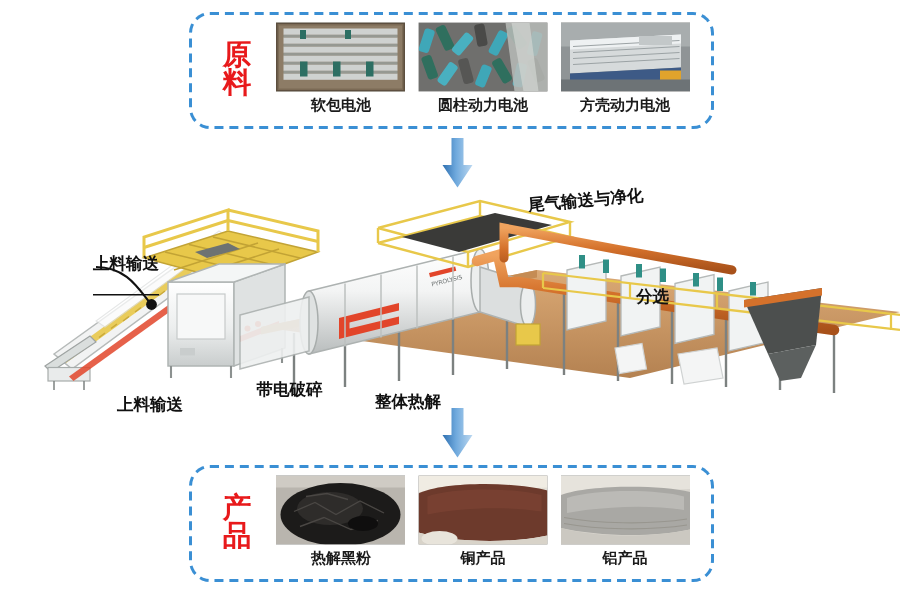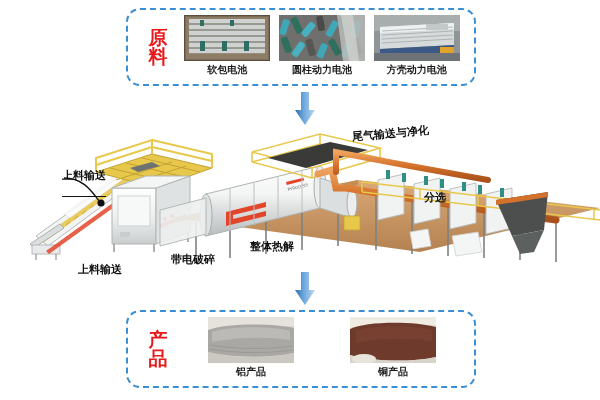--- a/index.html
+++ b/index.html
@@ -98,21 +98,21 @@
     white-space: nowrap;
     font-family: "DejaVu Sans", "Liberation Sans", sans-serif;
   }
   #lbl-feed-conv {
     left: 62px; top: 168px;
     border-bottom: 1.6px solid #111;
     padding-bottom: 13px;
   }
   #lbl-feed-plat { left: 78px; top: 262px; }
   #lbl-crush     { left: 148px; top: 252px; margin-left: 23px; }
-  #lbl-pyro      { left: 250px; top: 239px; }
+  #lbl-pyro      { left: 250px; top: 260px; }
   #lbl-exhaust   { left: 352px; top: 126px; transform: rotate(-5deg); }
   #lbl-sort      { left: 424px; top: 190px; }
 </style>
 </head>
 <body>
 
 <div id="stage">
 
   <div class="panel" id="panel-raw">
     <div class="panel-label">
@@ -427,48 +427,65 @@
     </svg>
   </div>
 
   <div class="panel" id="panel-prod">
     <div class="panel-label">
       <span>产</span>
       <span>品</span>
     </div>
     <div class="items">
 
+      <div class="item">
+        <div class="thumb">
+          <svg viewBox="0 0 86 46" preserveAspectRatio="none">
+            <rect width="86" height="46" fill="#b9b5ae"></rect>
+            <rect x="0" y="0" width="86" height="8" fill="#cfcbc4"></rect>
+            <ellipse cx="43" cy="26" rx="40" ry="21" fill="#1c1b1a"></ellipse>
+            <ellipse cx="36" cy="22" rx="22" ry="11" fill="#2e2c2a"></ellipse>
+            <g stroke="#4a4744" stroke-width="0.9" fill="none">
+              <path d="M12,24 L26,18 L40,26 L56,17 L72,25"></path>
+              <path d="M16,34 L32,28 L50,36 L68,30"></path>
+              <path d="M20,14 L34,12 L48,16"></path>
+            </g>
+            <ellipse cx="58" cy="32" rx="10" ry="5" fill="#0f0e0e"></ellipse>
+          </svg>
+        </div>
+        <div class="item-caption">热解黑粉</div>
+      </div>
+
+      <div class="item">
+        <div class="thumb">
+          <svg viewBox="0 0 86 46" preserveAspectRatio="none">
+            <rect width="86" height="46" fill="#e3dfd6"></rect>
+            <polygon points="0,0 86,0 86,8 0,12" fill="#f0ece3"></polygon>
+            <path d="M0,12 C16,4 64,4 86,10 L86,40 C58,46 20,44 0,38 Z" fill="#6d3a2c"></path>
+            <path d="M6,14 C22,8 62,8 82,13 L82,24 C56,20 24,22 6,26 Z" fill="#7a4232" opacity="0.85"></path>
+            <path d="M0,38 C20,44 58,46 86,40 L86,46 L0,46 Z" fill="#d8d3c9"></path>
+            <ellipse cx="14" cy="42" rx="12" ry="5" fill="#e8e4db"></ellipse>
+          </svg>
+        </div>
+        <div class="item-caption">铜产品</div>
+      </div>
 
       <div class="item">
         <div class="thumb">
           <svg viewBox="0 0 86 46" preserveAspectRatio="none">
             <rect width="86" height="46" fill="#d7d4cd"></rect>
             <polygon points="0,0 86,0 86,9 0,13" fill="#e6e3dc"></polygon>
             <path d="M0,13 C18,6 66,6 86,11 L86,36 C58,42 22,40 0,35 Z" fill="#a9a8a4"></path>
             <path d="M4,15 C22,9 64,9 82,14 L82,23 C56,19 26,21 4,25 Z" fill="#bbbab6"></path>
             <path d="M0,35 C22,41 58,42 86,36 L86,46 L0,46 Z" fill="#cbc8c1"></path>
             <g stroke="#98968f" stroke-width="0.8" fill="none">
               <path d="M2,28 C24,32 58,33 84,29"></path>
               <path d="M2,32 C24,36 58,37 84,33"></path>
             </g>
           </svg>
         </div>
         <div class="item-caption">铝产品</div>
       </div>
 
-      <div class="item">
-        <div class="thumb">
-          <svg viewBox="0 0 86 46" preserveAspectRatio="none">
-            <rect width="86" height="46" fill="#e3dfd6"></rect>
-            <polygon points="0,0 86,0 86,8 0,12" fill="#f0ece3"></polygon>
-            <path d="M0,12 C16,4 64,4 86,10 L86,40 C58,46 20,44 0,38 Z" fill="#6d3a2c"></path>
-            <path d="M6,14 C22,8 62,8 82,13 L82,24 C56,20 24,22 6,26 Z" fill="#7a4232" opacity="0.85"></path>
-            <path d="M0,38 C20,44 58,46 86,40 L86,46 L0,46 Z" fill="#d8d3c9"></path>
-            <ellipse cx="14" cy="42" rx="12" ry="5" fill="#e8e4db"></ellipse>
-          </svg>
-        </div>
-        <div class="item-caption">铜产品</div>
-      </div>
-
     </div>
   </div>
 
 </div>
 
 </body></html>

